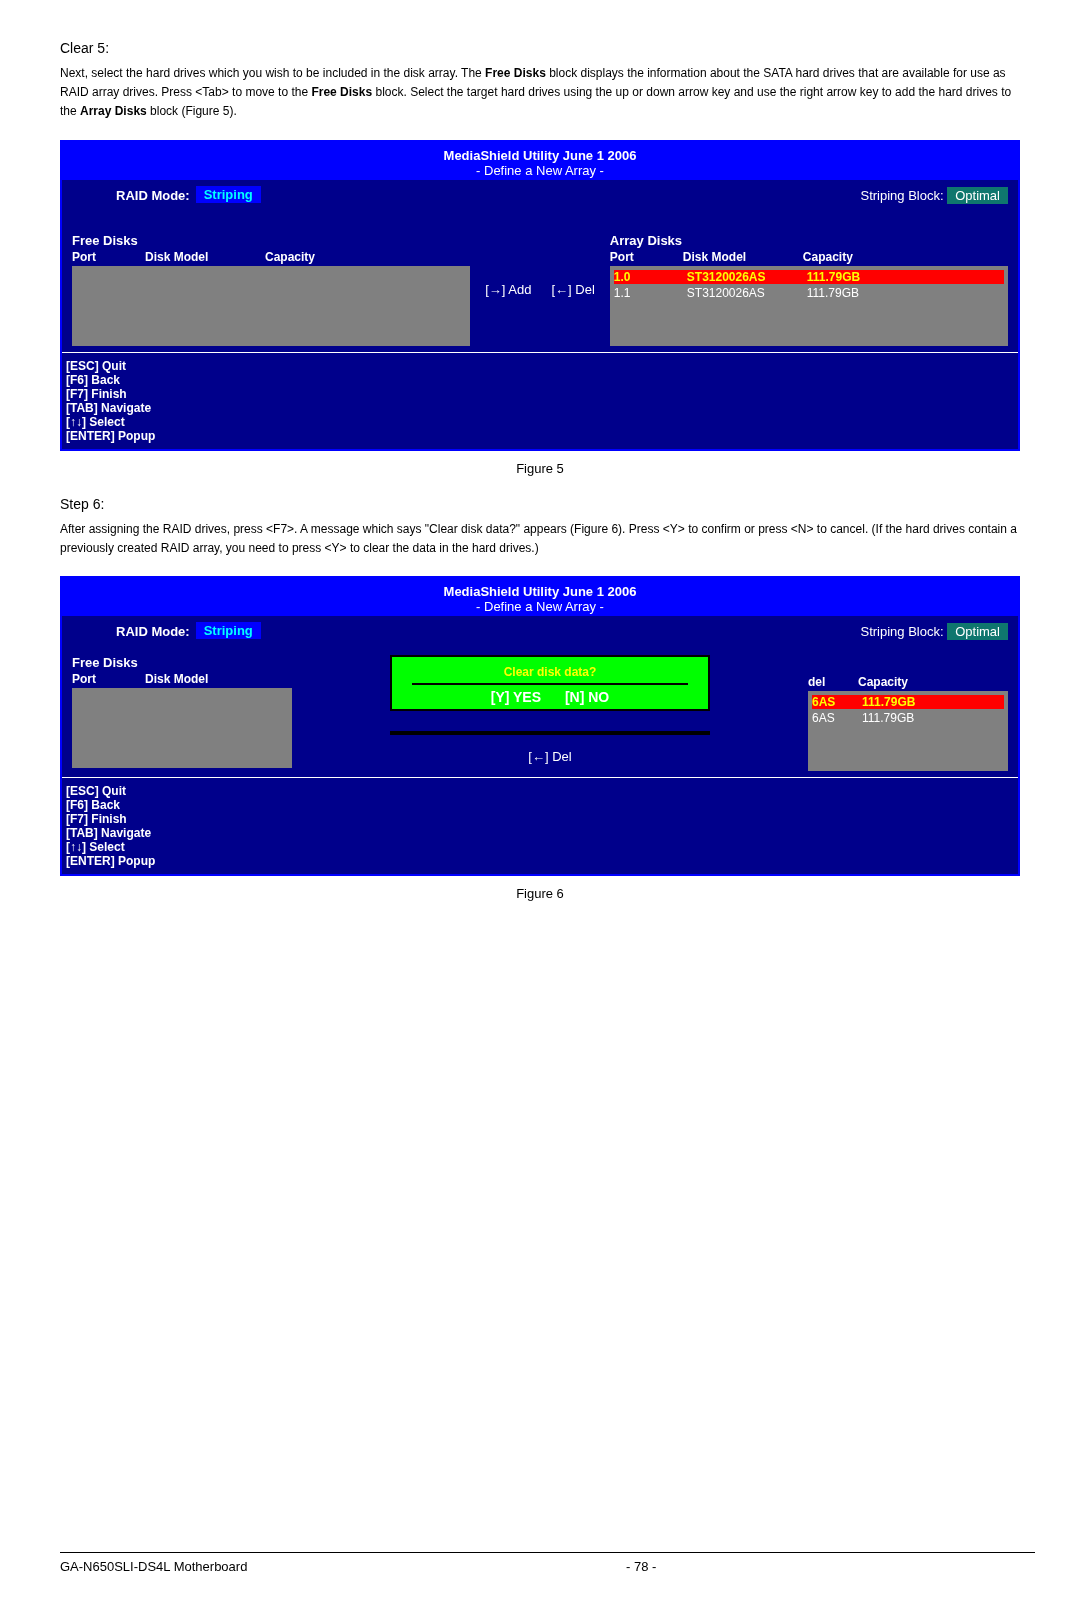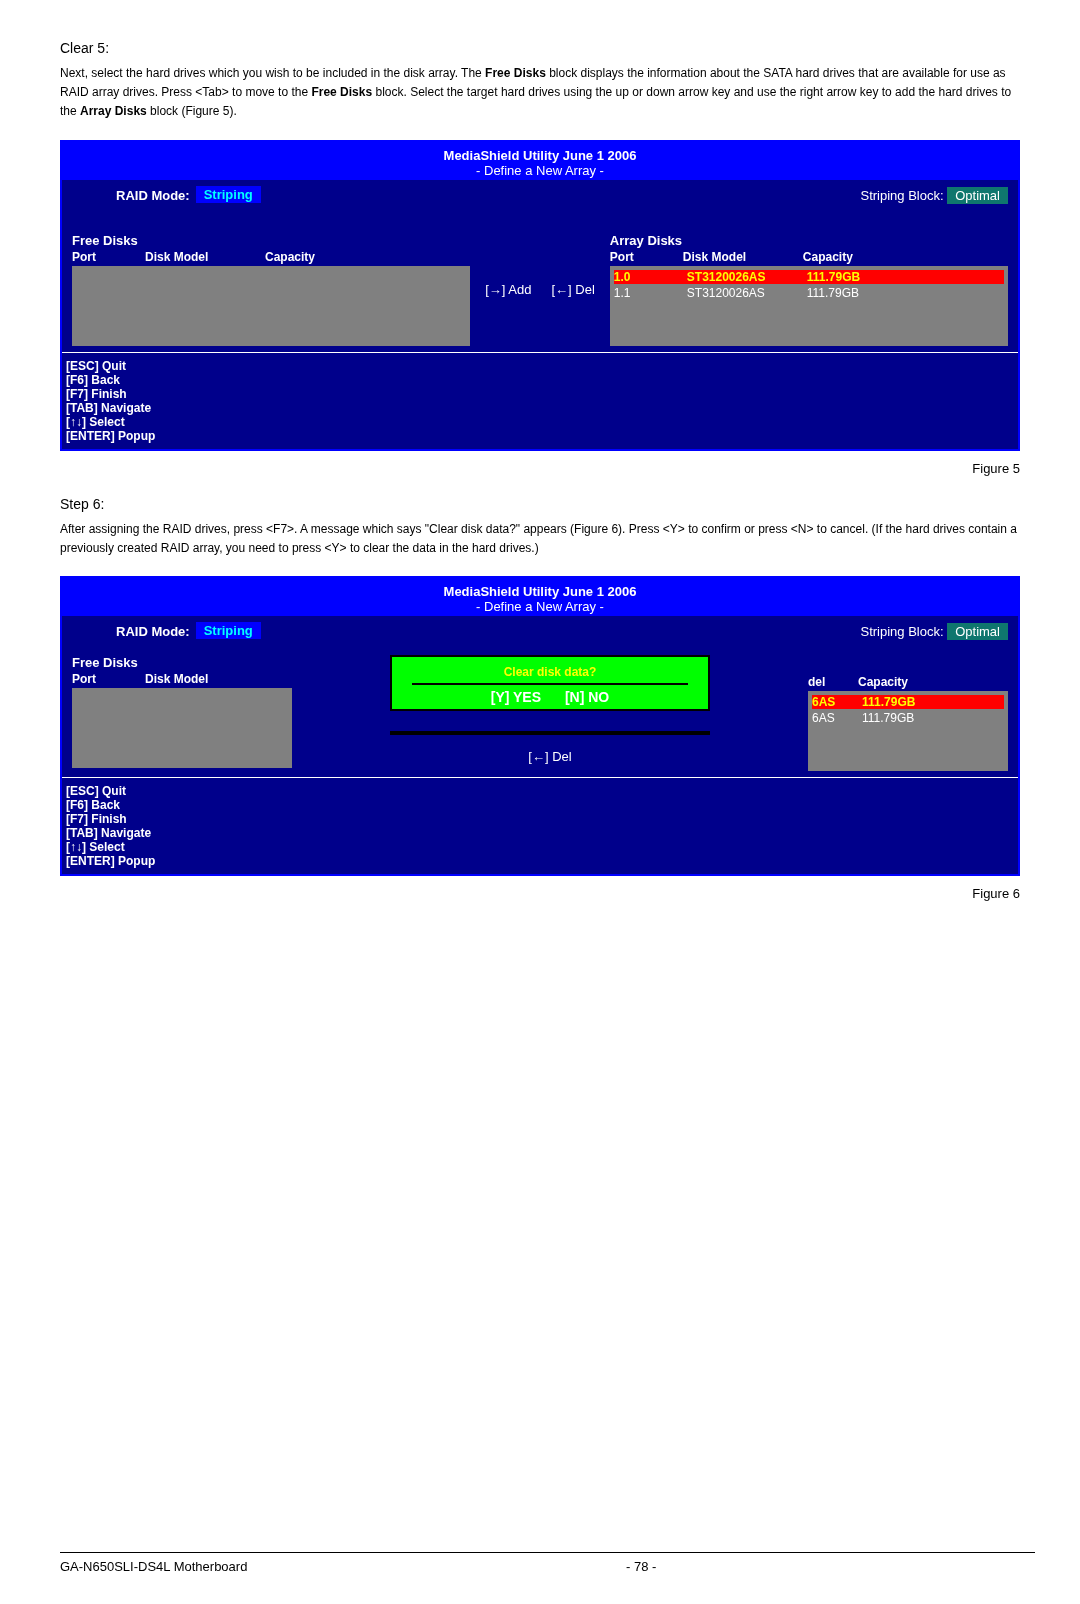--- a/index.html
+++ b/index.html
@@ -172,21 +172,21 @@
       font-size: 12px;
       color: #fff;
       flex-direction: column;
     }
 
     .footer-item {
       font-weight: bold;
     }
 
     .figure-caption {
-      text-align: right;
+      text-align: center;
       font-size: 13px;
       color: #000;
       margin: 8px 0 20px 0;
     }
 
     .clear-disk-dialog {
       background: #0f0;
       color: #ff0;
       font-weight: bold;
       font-size: 14px;

